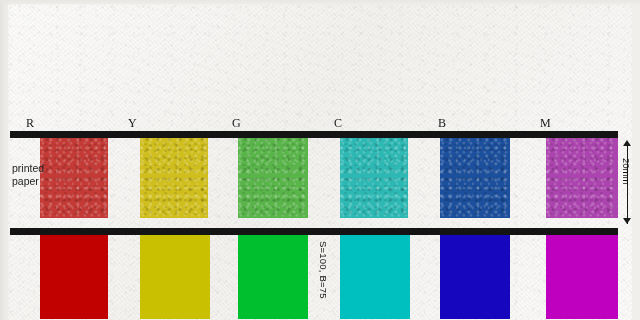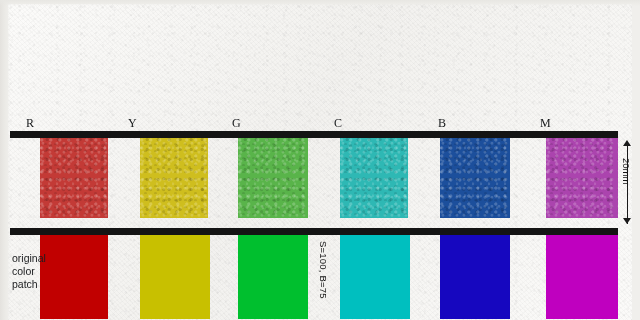--- a/index.html
+++ b/index.html
@@ -212,24 +212,23 @@
 
   <div class="strip" id="original-strip" style="left:0; top:235px; width:640px; height:84px;">
       <div class="swatch sw-orig" style="left: 40px; width: 68px; background: rgb(193, 0, 0);"></div>
       <div class="swatch sw-orig" style="left: 140px; width: 70px; background: rgb(200, 192, 0);"></div>
       <div class="swatch sw-orig" style="left: 238px; width: 70px; background: rgb(0, 191, 46);"></div>
       <div class="swatch sw-orig" style="left: 340px; width: 70px; background: rgb(0, 191, 191);"></div>
       <div class="swatch sw-orig" style="left: 440px; width: 70px; background: rgb(22, 7, 191);"></div>
       <div class="swatch sw-orig" style="left: 546px; width: 72px; background: rgb(191, 0, 191);"></div>
     </div>
 
-  <div class="rowlabel" id="label-original">
-      <div>original</div>
-      <div>color</div>
-      <div>patch</div>
+  <div class="rowlabel" id="label-printed">
+      <div>printed</div>
+      <div>paper</div>
     </div>
 
   <div id="dim">
     <div class="arrow-up"></div>
     <div class="dimline"></div>
     <div class="arrow-dn"></div>
   </div>
   <div id="dim-text">20mm</div>
 
   <div id="sb-annot">S=100, B=75</div>

